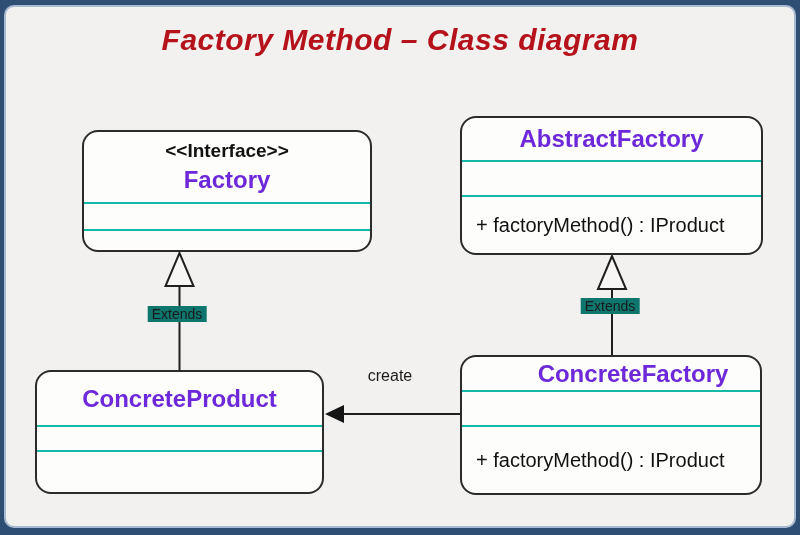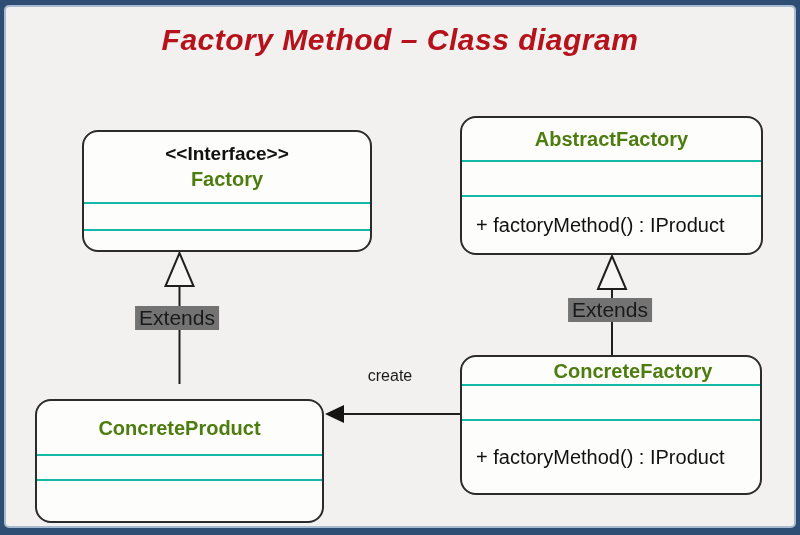--- a/index.html
+++ b/index.html
@@ -21,21 +21,21 @@
   }
   
   .canvas {
     position: absolute;
     left: 4px;
     right: 4px;
     top: 5px;
     bottom: 7px;
     background: #f2f1ef;
     border: 2px solid #a8bacf;
-    border-radius: 5px;
+    border-radius: 10px;
   }
   .diagram-title {
     position: absolute;
     left: 0;
     right: 0;
     top: 16px;
     text-align: center;
     font-size: 30px;
     font-weight: bold;
     font-style: italic;
@@ -61,22 +61,22 @@
     flex: 0 0 auto;
   }
   .uml-stereotype {
     font-weight: bold;
     font-size: 19px;
     color: #111;
     line-height: 1.3;
   }
   .uml-class-name {
     font-weight: bold;
-    font-size: 20px;
-    color: #4d7c0f;
+    font-size: 24px;
+    color: #6d28d9;
     line-height: 1.3;
   }
   .uml-comp {
     border-top: 2px solid #14b8a6;
     flex: 0 0 auto;
   }
   .uml-comp.fill {
     flex: 1 1 auto;
     display: flex;
     align-items: center;
@@ -88,24 +88,24 @@
     white-space: nowrap;
   }
   .connectors {
     position: absolute;
     left: 0;
     top: 0;
     pointer-events: none;
   }
   .edge-label {
     position: absolute;
-    font-size: 21px;
+    font-size: 14px;
     color: #1a1a1a;
     transform: translateX(-50%);
-    background: #737373;
+    background: #0f766e;
     padding: 0 4px;
     white-space: nowrap;
   }
   .edge-label.create {
     font-size: 16px;
     background: transparent;
   }
 </style>
 </head>
 <body>
@@ -140,30 +140,30 @@
       <div class="uml-box" style="left:454px; top:109px; width:303px; height:139px;">
         <div class="uml-header" style="height:42px;">
           <div class="uml-class-name">AbstractFactory</div>
         </div>
         <div class="uml-comp" style="height:33px;"></div>
         <div class="uml-comp fill">
           <div class="uml-operation">+ factoryMethod() : IProduct</div>
         </div>
       </div>
 
-      <div class="uml-box" style="left:29px; top:392px; width:289px; height:124px;">
+      <div class="uml-box" style="left:29px; top:363px; width:289px; height:124px;">
         <div class="uml-header" style="height:53px;">
           <div class="uml-class-name">ConcreteProduct</div>
         </div>
         <div class="uml-comp" style="height:23px;"></div>
         <div class="uml-comp fill"></div>
       </div>
 
       <div class="uml-box" style="left:454px; top:348px; width:302px; height:140px;">
-        <div class="uml-header" style="height:27px;padding-left:44px;">
+        <div class="uml-header" style="height:33px;padding-left:44px;">
           <div class="uml-class-name">ConcreteFactory</div>
         </div>
         <div class="uml-comp" style="height:33px;"></div>
         <div class="uml-comp fill">
           <div class="uml-operation">+ factoryMethod() : IProduct</div>
         </div>
       </div>
 
       <div class="edge-label" style="left:171px; top:299px;">Extends</div>
 

